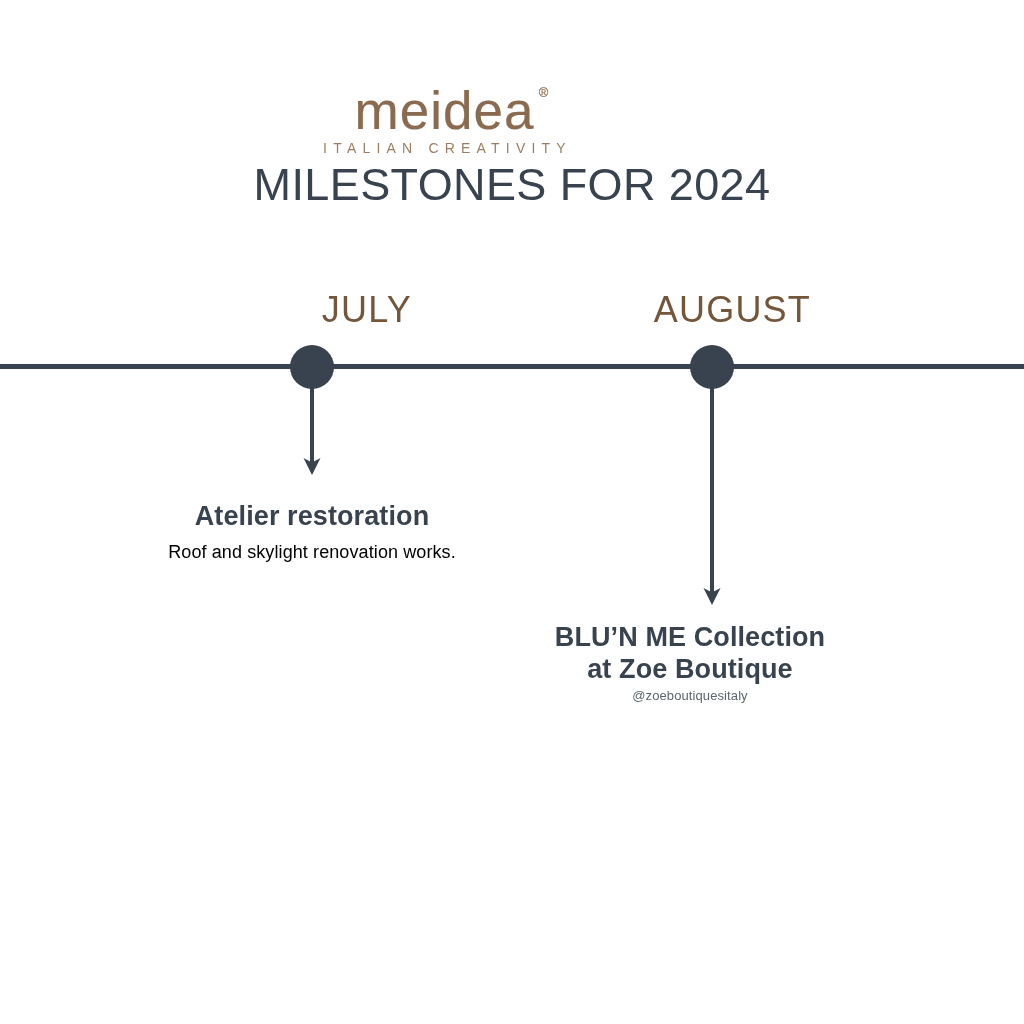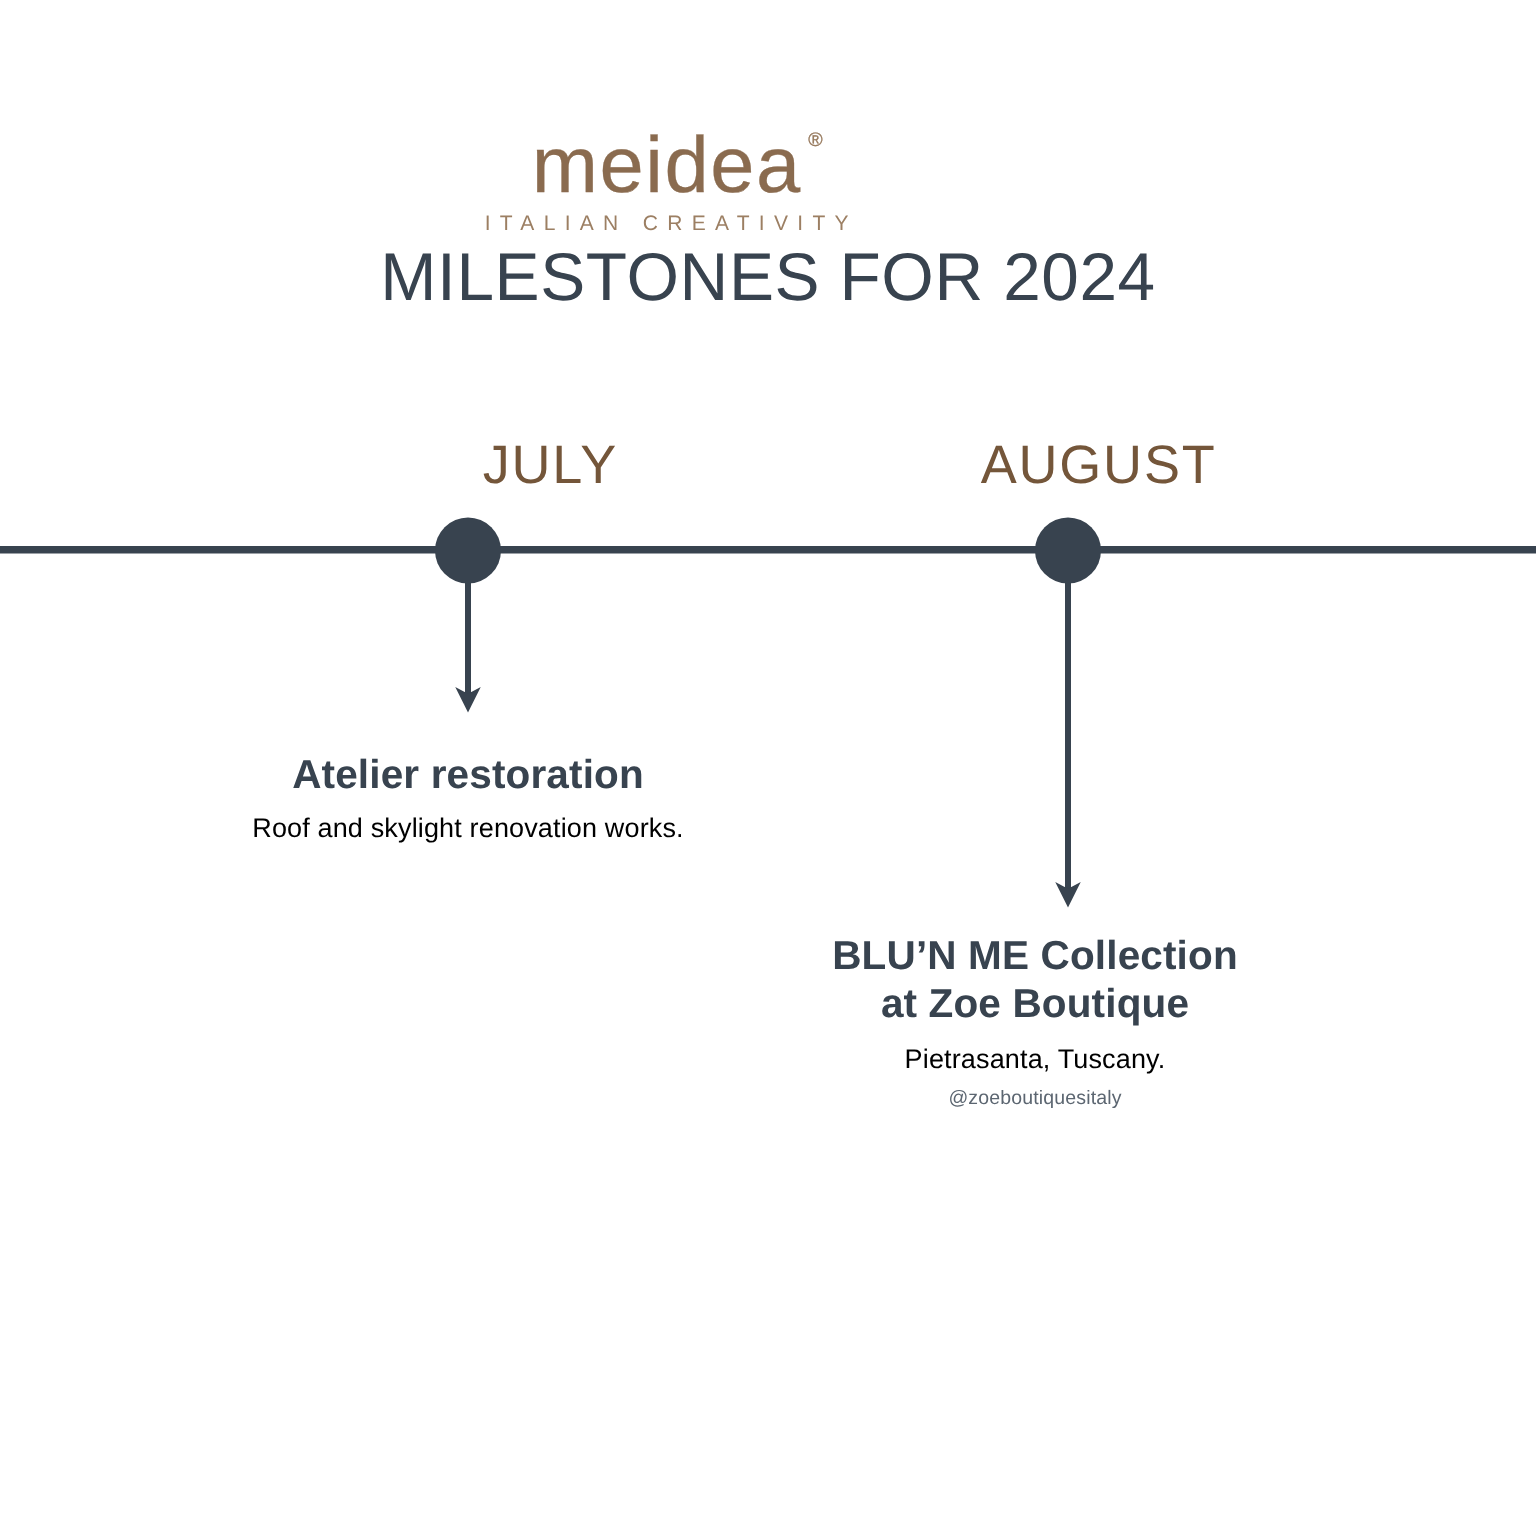--- a/index.html
+++ b/index.html
@@ -198,17 +198,16 @@
   </div>
 
   <div class="event event-july">
     <div class="event-title">Atelier restoration</div>
     <div class="event-desc">Roof and skylight renovation works.</div>
   </div>
 
   <div class="event event-august">
     <div class="event-title">BLU’N ME Collection</div>
     <div class="event-title event-title-2">at Zoe Boutique</div>
-    <div class="event-desc">Pietrasanta, Tuscany.</div>
     <div class="event-handle">@zoeboutiquesitaly</div>
   </div>
 
 </div>
 
 </body></html>

